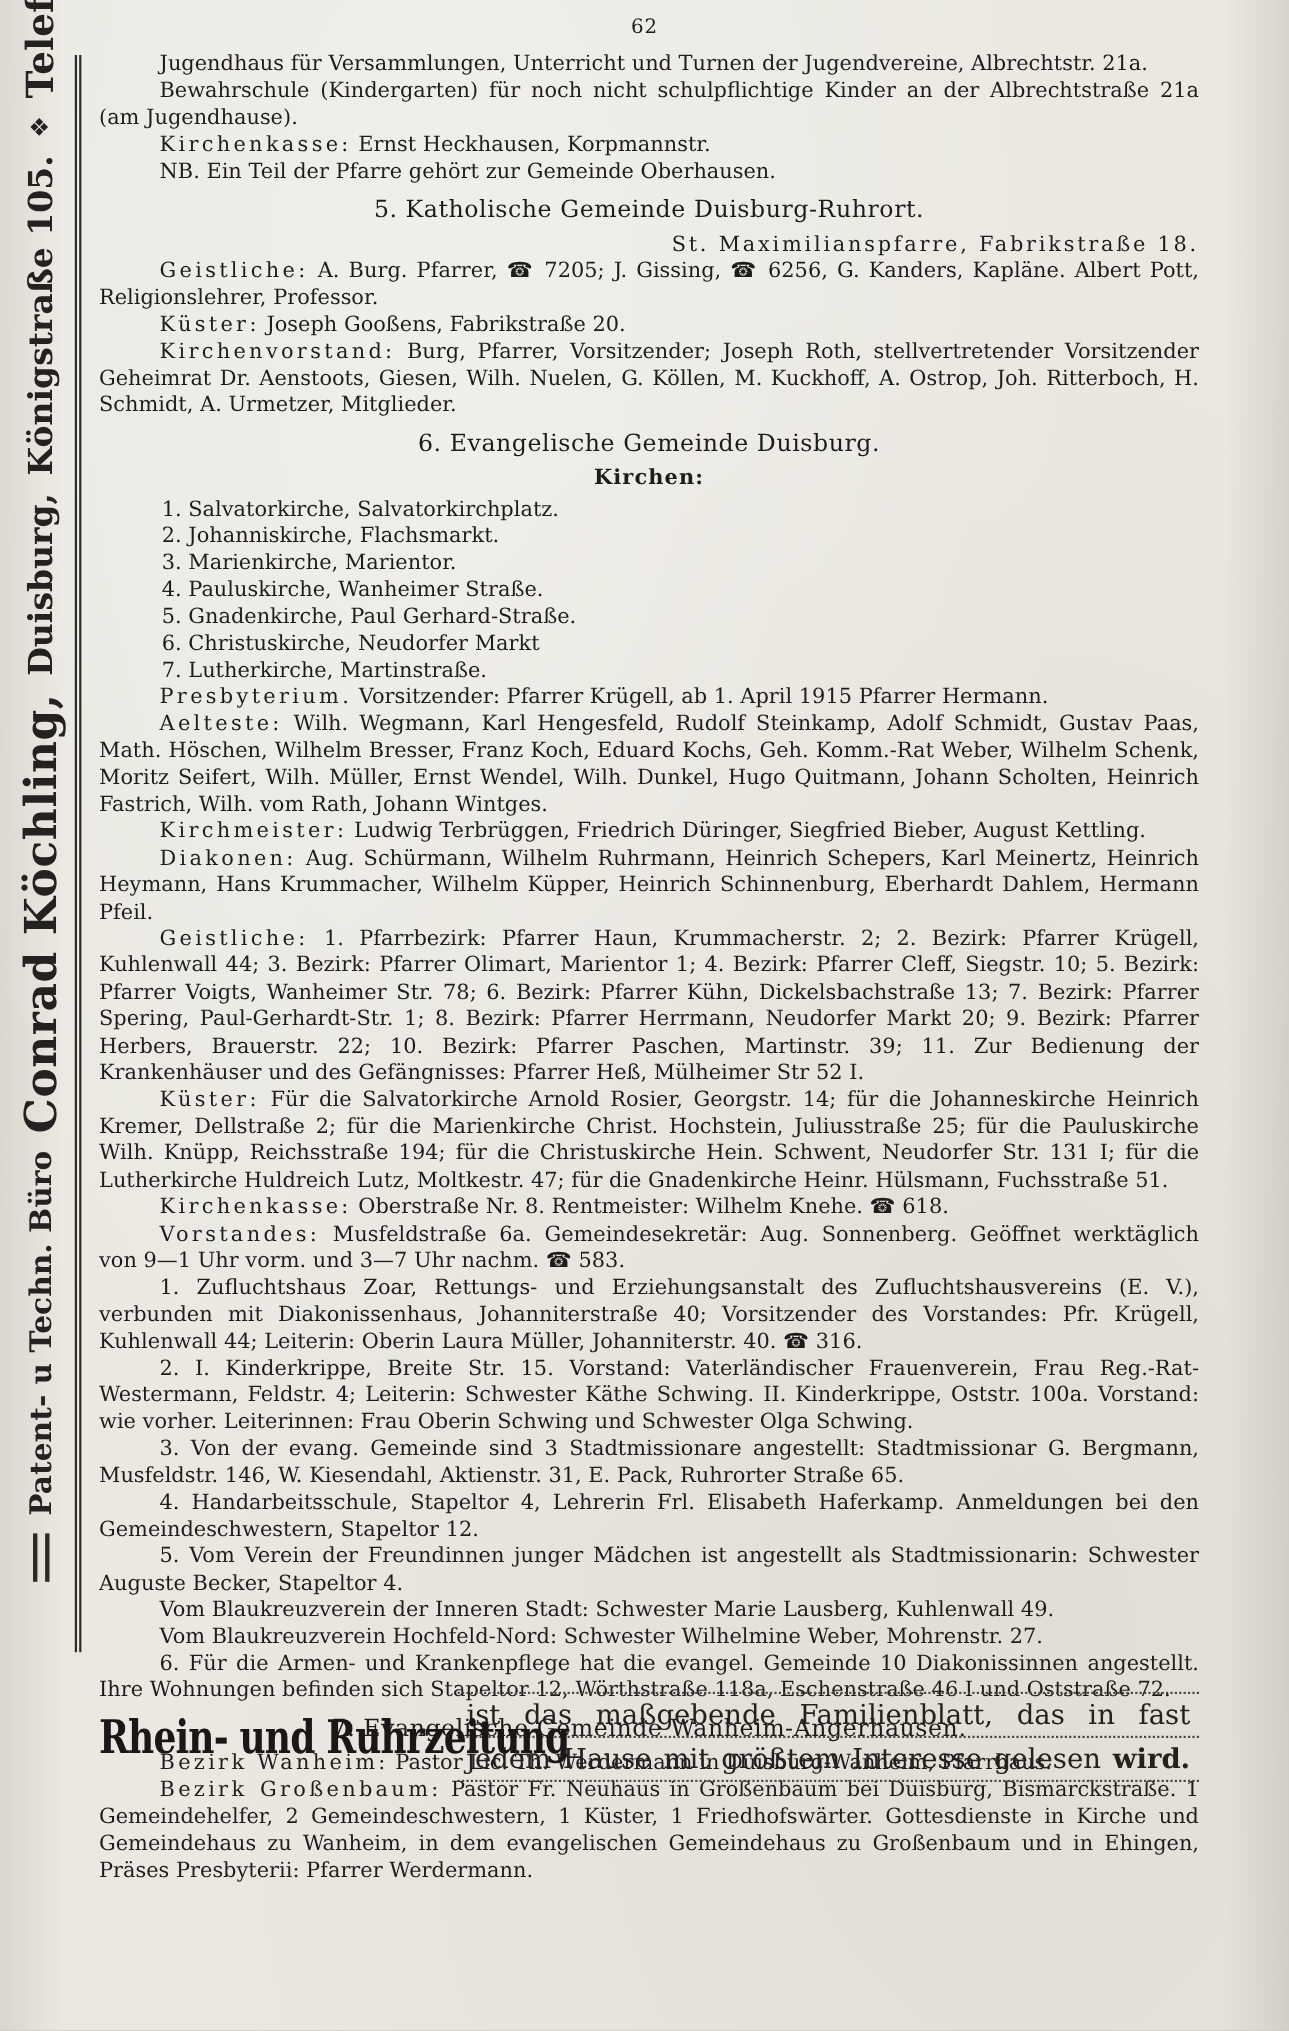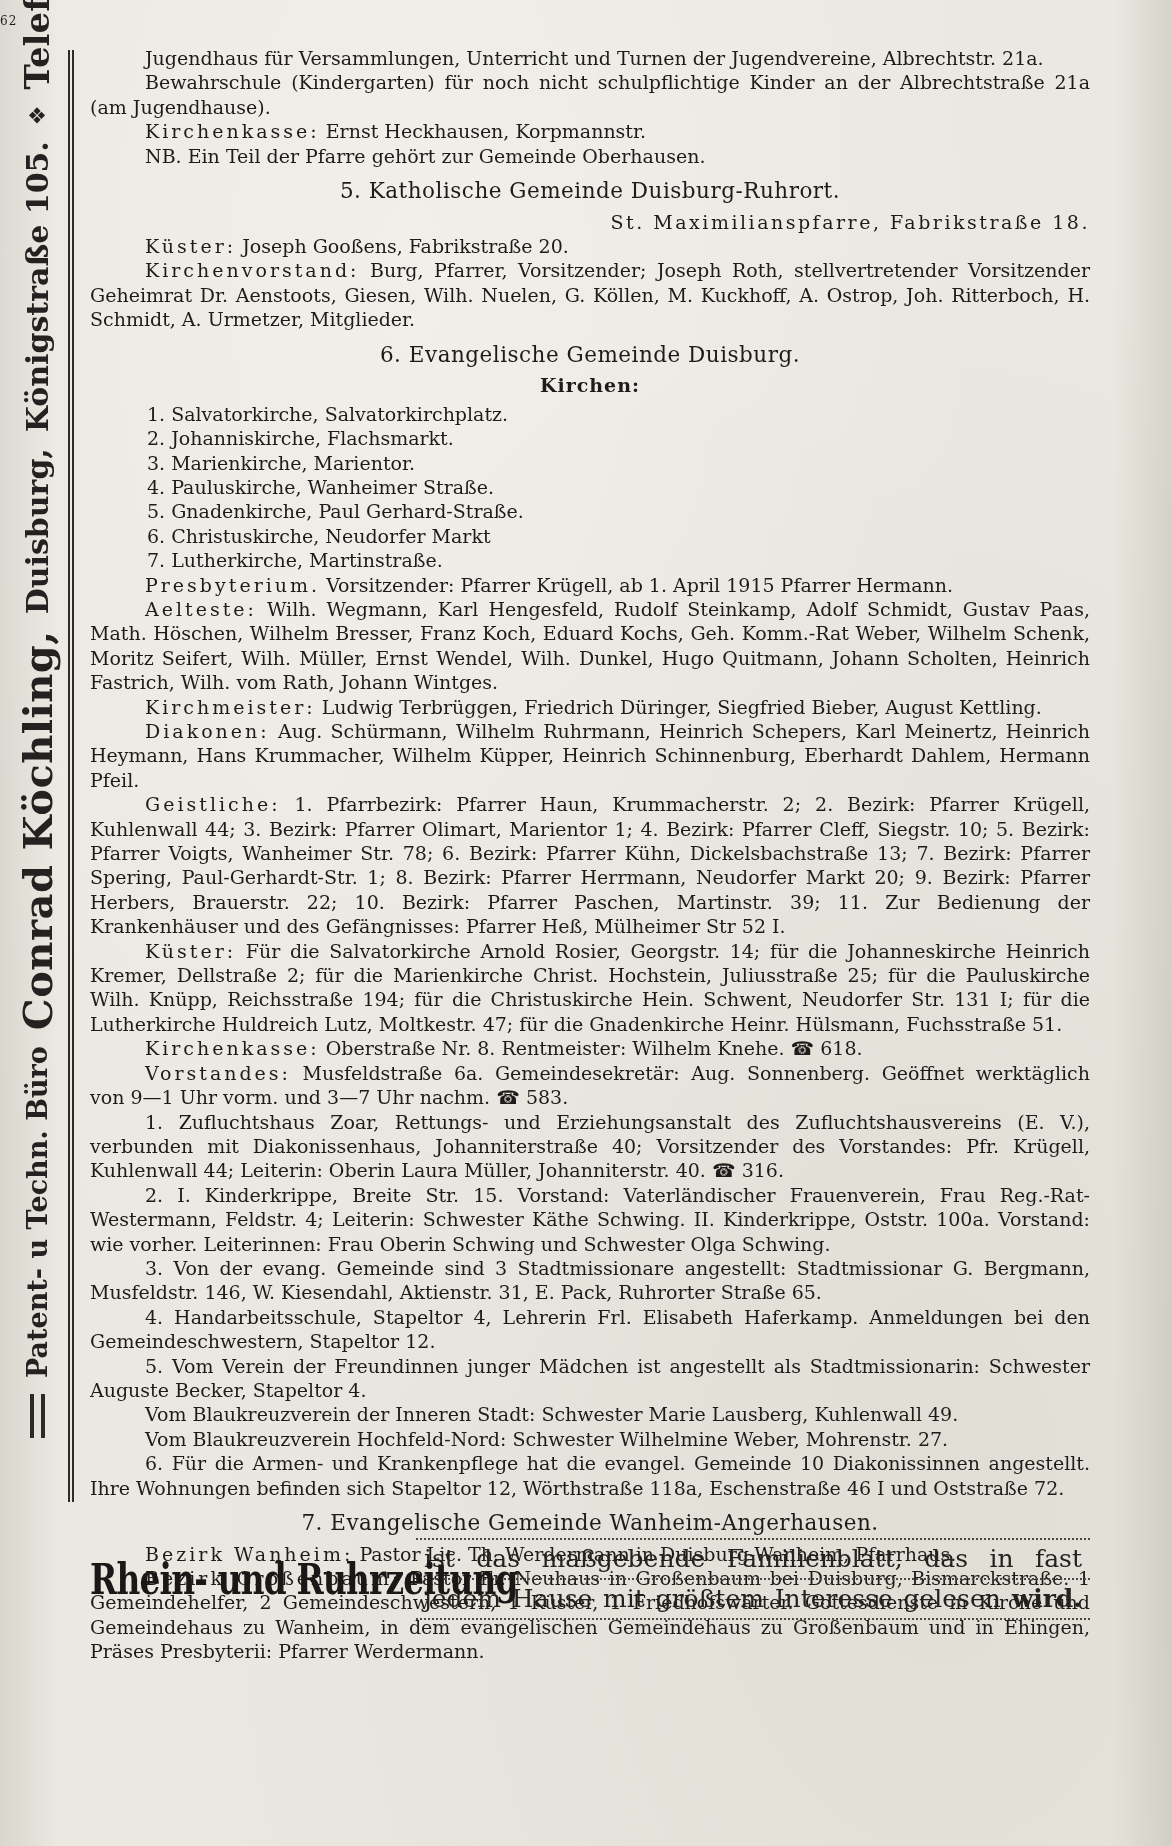--- a/index.html
+++ b/index.html
@@ -13,21 +13,21 @@
       radial-gradient(ellipse at 80% 80%, rgba(140,132,112,.10), rgba(0,0,0,0) 60%),
       linear-gradient(90deg, rgba(110,104,88,.14), rgba(0,0,0,0) 5%, rgba(0,0,0,0) 95%, rgba(110,104,88,.16));
     overflow:hidden;
     font-family:"DejaVu Serif","Liberation Serif",serif;
     color:#1d1c1a;
   }
 
   
   .page-number{
     position:absolute;top:14px;left:0;right:0;
-    font-size:12px;letter-spacing:1px;
+    text-align:center;font-size:18px;letter-spacing:1px;
   }
 
   
   .rule-v{
     position:absolute;left:68px;top:50px;height:1452px;width:0;
     border-left:6px double #2e2c29;
   }
 
   
   .sidebar{
@@ -108,20 +108,21 @@
 
   </div>
 
   <div class="content">
       <p class="blk-p">Jugendhaus für Versammlungen, Unterricht und Turnen der Jugendvereine, Albrechtstr. 21a.</p>
       <p class="blk-p">Bewahrschule (Kindergarten) für noch nicht schulpflichtige Kinder an der Albrechtstraße 21a (am Jugendhause).</p>
       <p class="blk-p"><span class="lead">Kirchenkasse:</span> Ernst Heckhausen, Korpmannstr.</p>
       <p class="blk-p">NB. Ein Teil der Pfarre gehört zur Gemeinde Oberhausen.</p>
       <p class="blk-heading">5. Katholische Gemeinde Duisburg-Ruhrort.</p>
       <p class="blk-center">St. Maximilianspfarre, Fabrikstraße 18.</p>
+      <p class="blk-p"><span class="lead">Geistliche:</span> A. Burg. Pfarrer, ☎ 7205; J. Gissing, ☎ 6256, G. Kanders, Kapläne. Albert Pott, Religionslehrer, Professor.</p>
       <p class="blk-p"><span class="lead">Küster:</span> Joseph Gooßens, Fabrikstraße 20.</p>
       <p class="blk-p"><span class="lead">Kirchenvorstand:</span> Burg, Pfarrer, Vorsitzender; Joseph Roth, stellvertretender Vorsitzender Geheimrat Dr. Aenstoots, Giesen, Wilh. Nuelen, G. Köllen, M. Kuckhoff, A. Ostrop, Joh. Ritterboch, H. Schmidt, A. Urmetzer, Mitglieder.</p>
       <p class="blk-heading">6. Evangelische Gemeinde Duisburg.</p>
       <p class="blk-subheading">Kirchen:</p>
       <p class="blk-item">1. Salvatorkirche, Salvatorkirchplatz.</p>
       <p class="blk-item">2. Johanniskirche, Flachsmarkt.</p>
       <p class="blk-item">3. Marienkirche, Marientor.</p>
       <p class="blk-item">4. Pauluskirche, Wanheimer Straße.</p>
       <p class="blk-item">5. Gnadenkirche, Paul Gerhard-Straße.</p>
       <p class="blk-item">6. Christuskirche, Neudorfer Markt</p>

